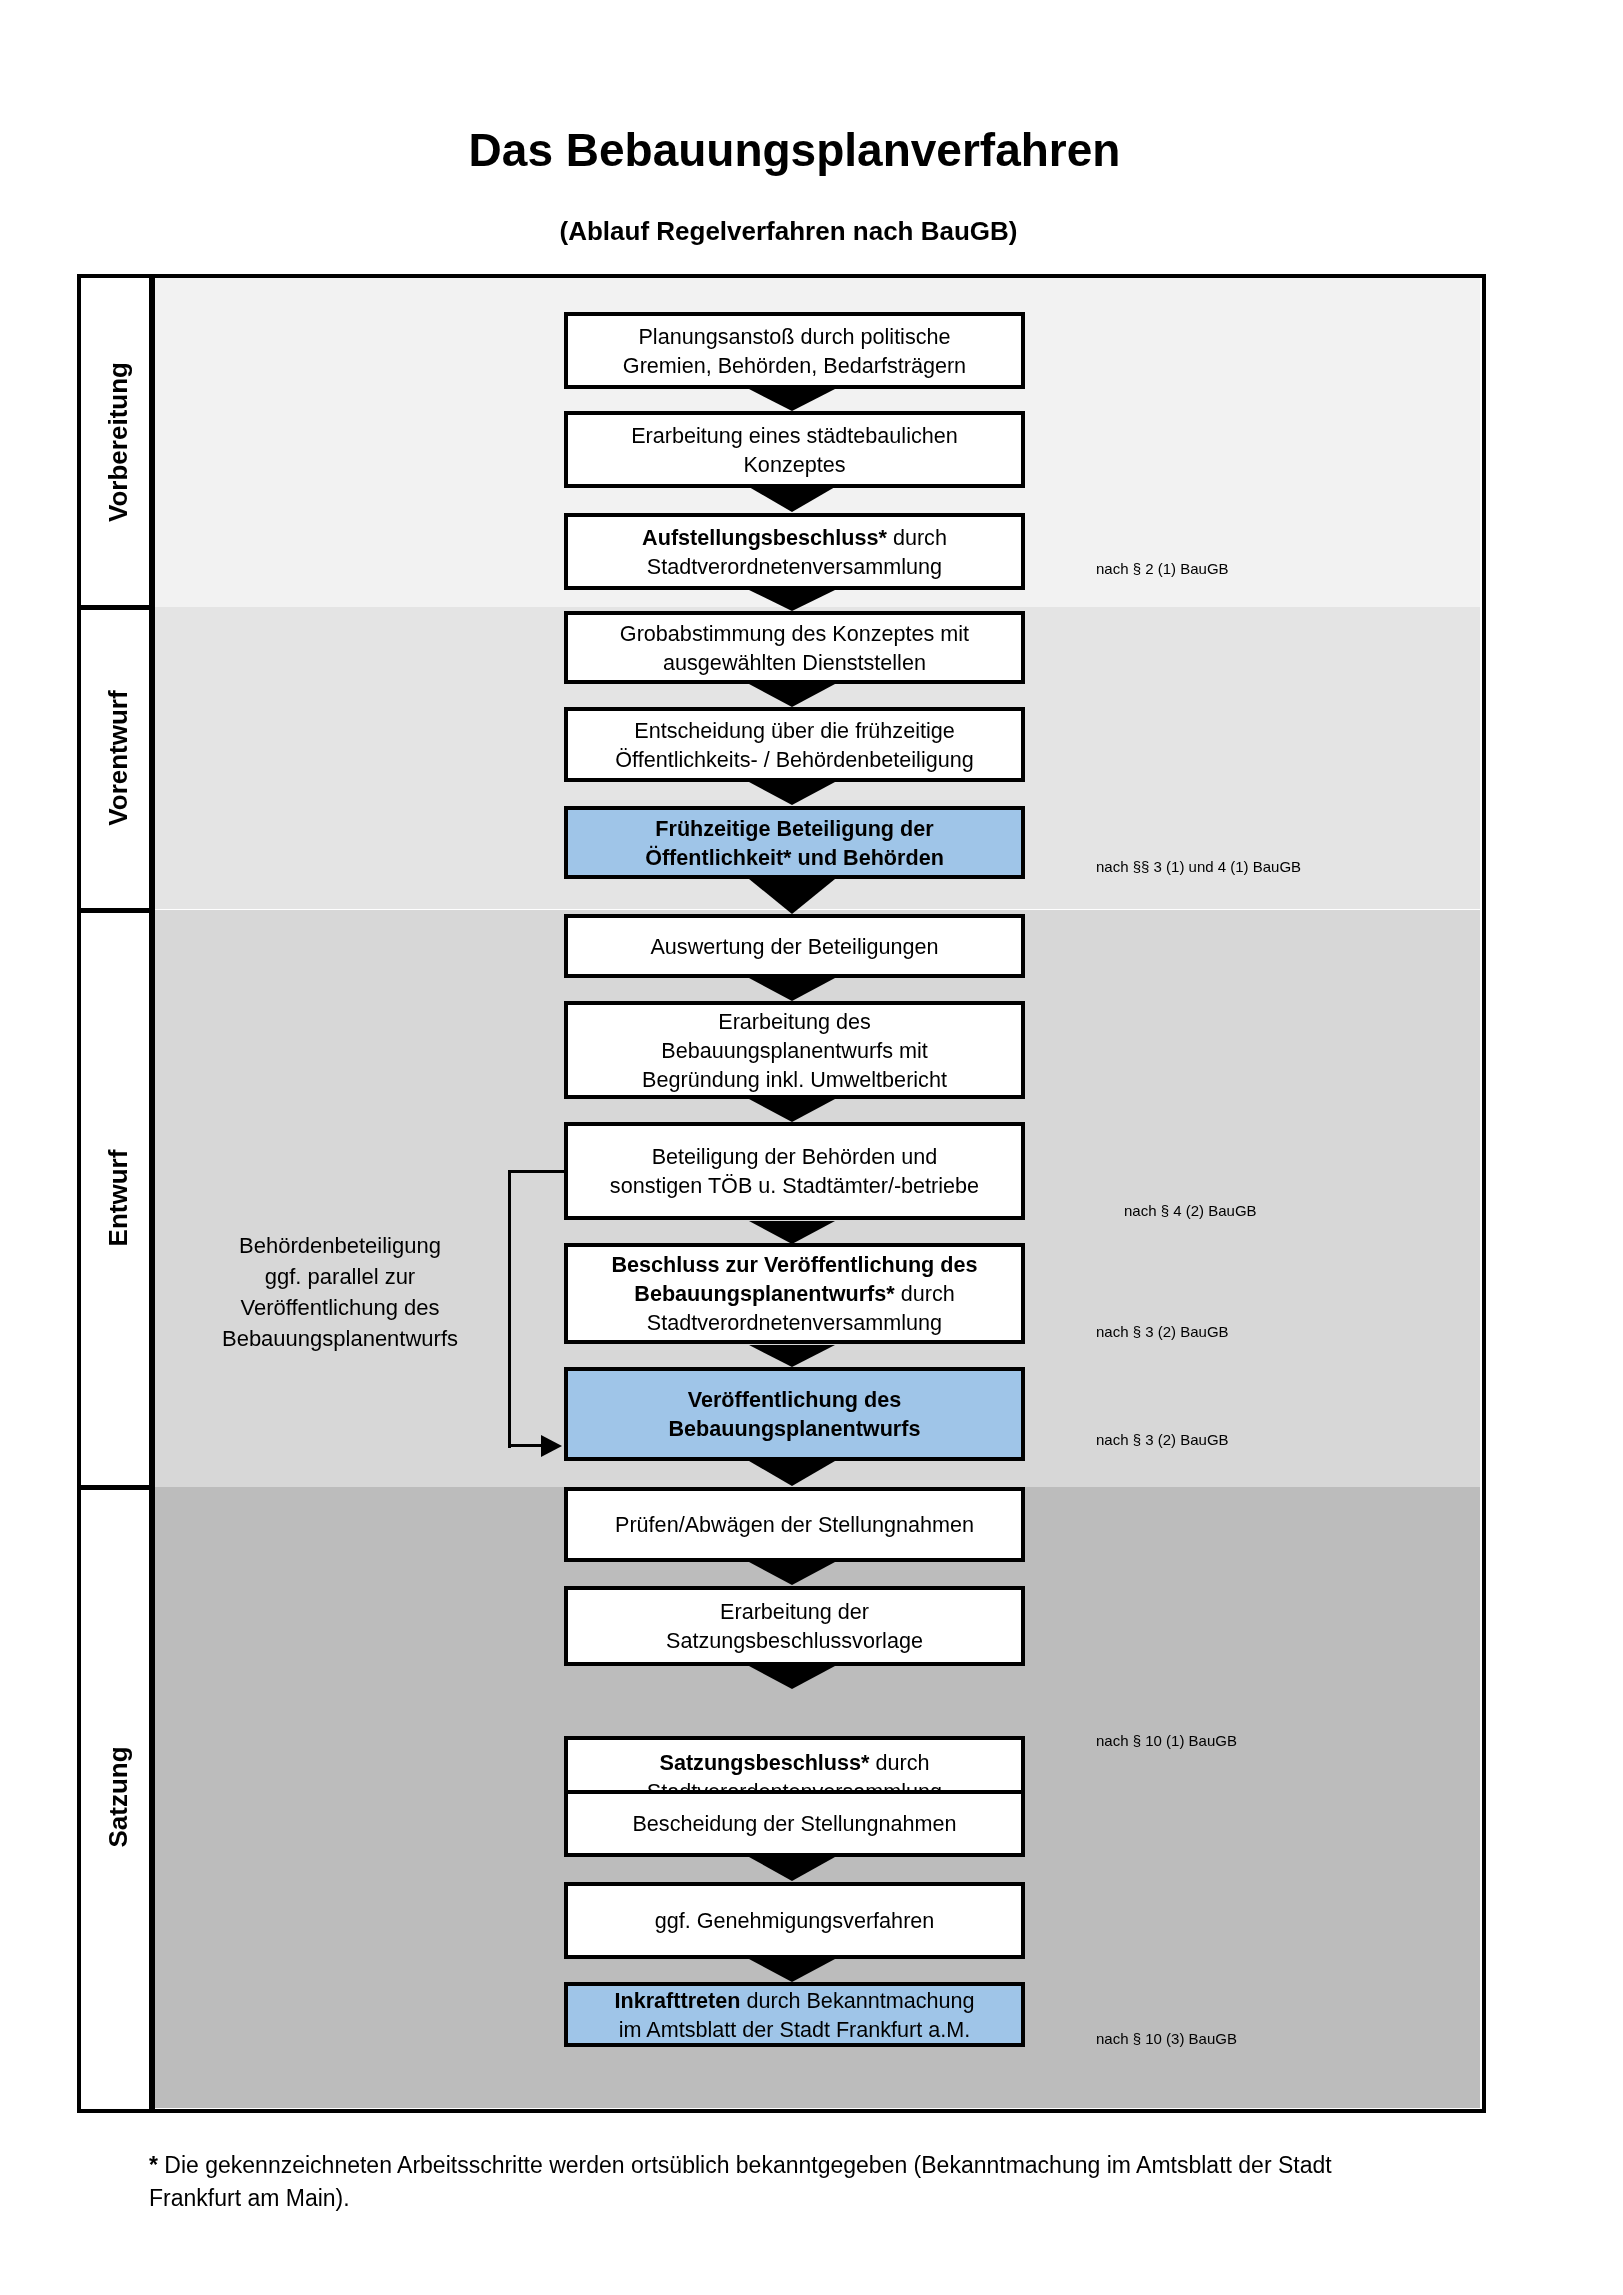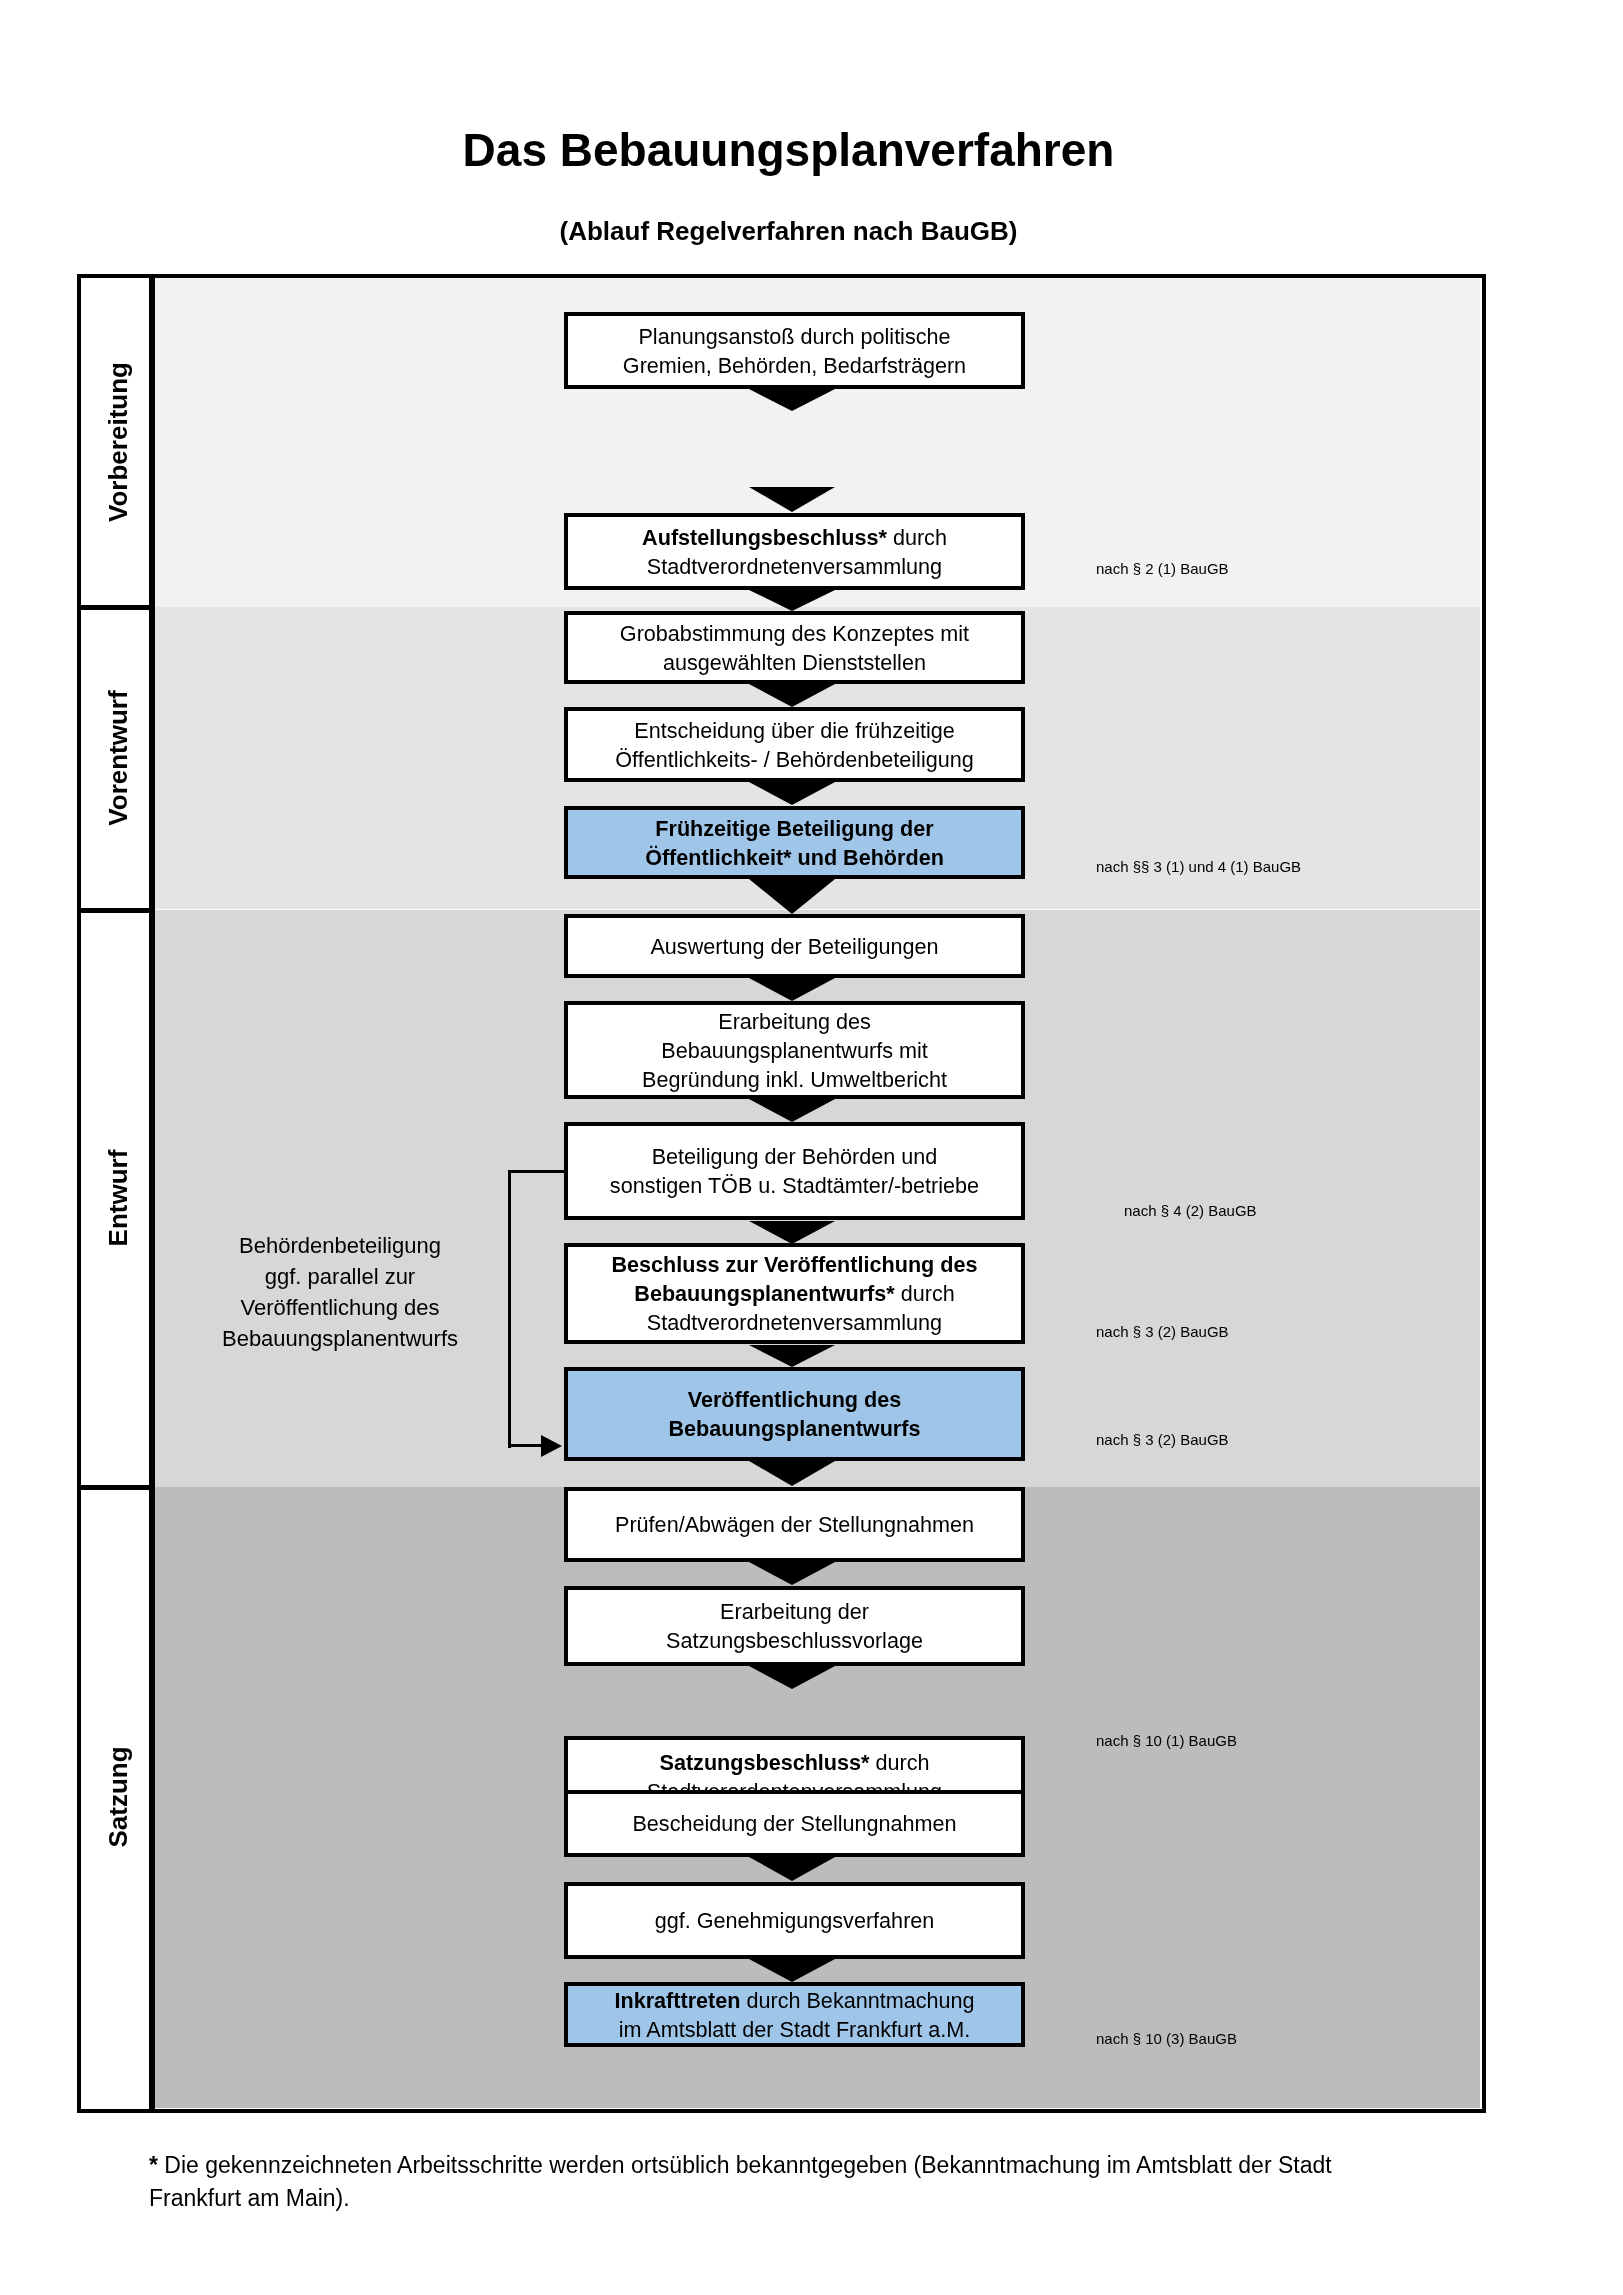--- a/index.html
+++ b/index.html
@@ -1,19 +1,19 @@
 <!DOCTYPE html>
 <html style="font-size:10.5px"><head>
 <meta charset="utf-8">
 <style>
   html,body{margin:0;padding:0;background:#ffffff;}
   #page{position:relative;width:1623px;height:2295px;background:#ffffff;
         font-family:"Liberation Sans",sans-serif;color:#000;overflow:hidden;}
   .title{position:absolute;left:0;top:123px;width:1577px;text-align:center;
-         font-size:46px;font-weight:bold;}
+         font-size:46px;font-weight:bold;padding-left:6px;}
   .subtitle{position:absolute;left:0;top:216px;width:1577px;text-align:center;
          font-size:26px;font-weight:bold;}
   #container{position:absolute;left:77px;top:274px;width:1409px;height:1839px;
          border:4.6px solid #000;box-sizing:border-box;background:#fff;}
   #inner{position:absolute;left:0;top:0;right:0;bottom:0;}
   .labelcol{position:absolute;left:0;top:0;width:74px;height:100%;background:#fff;
          border-right:6.5px solid #000;box-sizing:border-box;z-index:2;}
   .phase{position:absolute;left:74px;width:1325px;z-index:1;}
   .phasetick{position:absolute;left:0;width:74px;height:4.6px;background:#000;z-index:3;}
   .phaselabel{position:absolute;left:37px;transform:translate(-50%,-50%) rotate(-90deg);
@@ -78,20 +78,24 @@
       <div class="bracket" style="left:427px;top:892px;width:59px;height:3.3px;"></div>
       <div class="bracket" style="left:427px;top:892px;width:3.3px;height:278px;"></div>
       <div class="bracket" style="left:427px;top:1166px;width:36px;height:3.3px;"></div>
       <div class="rarrow"></div>
 
     <div class="box" style="top: 34px; height: 77px;">
           <div class="line"><span>Planungsanstoß durch politische</span></div>
           <div class="line"><span>Gremien, Behörden, Bedarfsträgern</span></div>
         </div>
         <div class="arrow" style="top: 111px; border-top: 22px solid rgb(0, 0, 0);"></div>
+        <div class="box" style="top: 133px; height: 77px;">
+          <div class="line"><span>Erarbeitung eines städtebaulichen</span></div>
+          <div class="line"><span>Konzeptes</span></div>
+        </div>
         <div class="arrow" style="top: 209px; border-top: 25.5px solid rgb(0, 0, 0);"></div>
         <div class="box" style="top: 235px; height: 77px;">
           <div class="line"><span class="b">Aufstellungsbeschluss*</span><span> durch</span></div>
           <div class="line"><span>Stadtverordnetenversammlung</span></div>
         </div>
         <div class="arrow" style="top: 312px; border-top: 21px solid rgb(0, 0, 0);"></div>
         <div class="box" style="top: 333px; height: 73px;">
           <div class="line"><span>Grobabstimmung des Konzeptes mit</span></div>
           <div class="line"><span>ausgewählten Dienststellen</span></div>
         </div>

